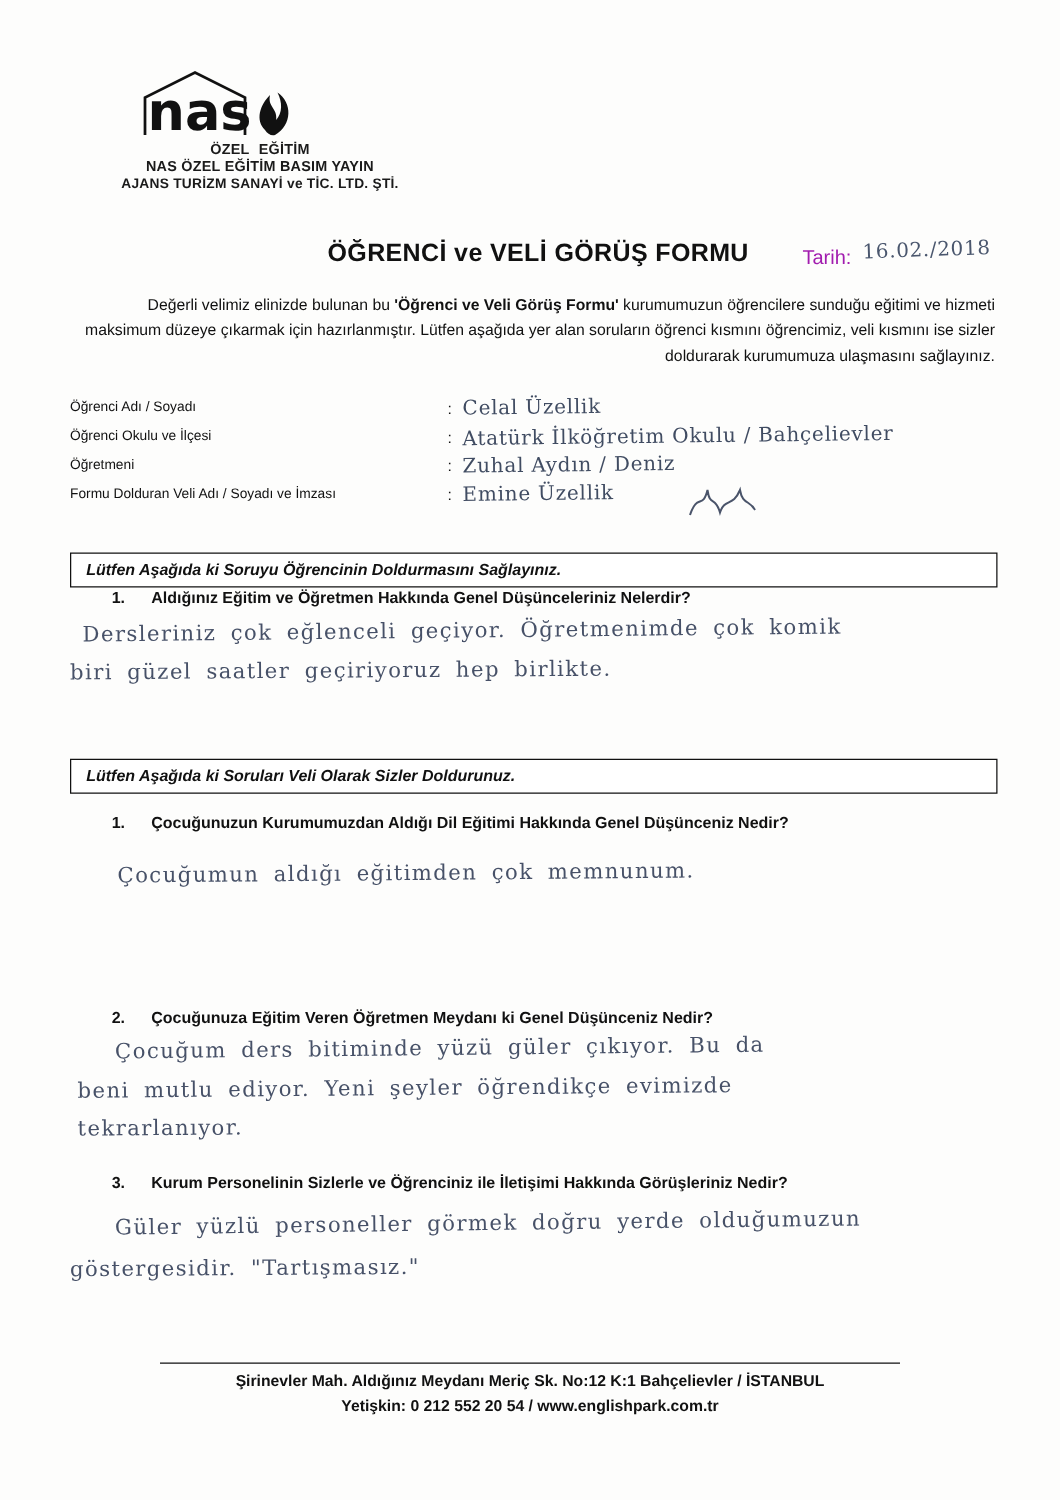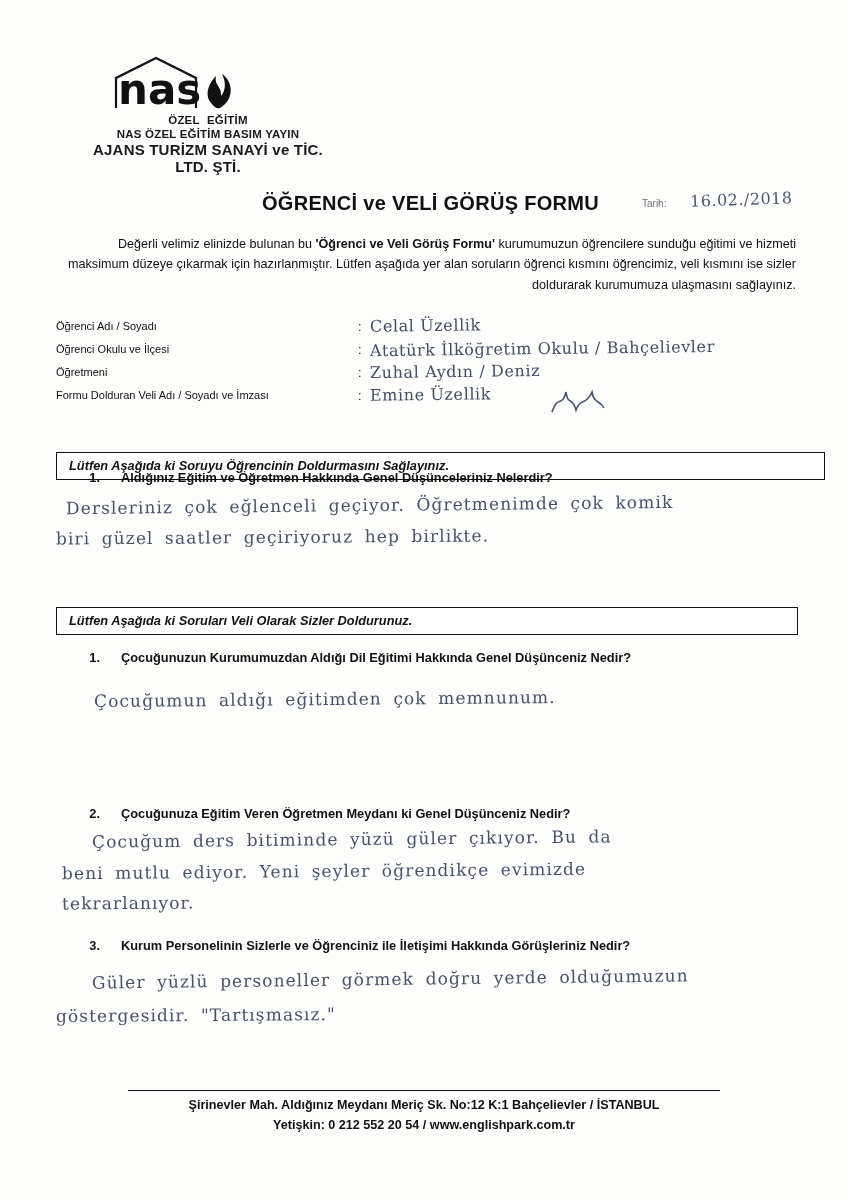--- a/index.html
+++ b/index.html
@@ -45,21 +45,21 @@
   }
   .nas-mark svg { display:block; }
   .nas-sub1 {
     font-size: 11.5px;
     font-weight: bold;
     letter-spacing: .2px;
     color: #1a1a1a;
     margin-top: 2px;
   }
   .nas-sub2 {
-    font-size: 15px;
+    font-size: 11px;
     font-weight: bold;
     letter-spacing: .2px;
     color: #1a1a1a;
     margin-top: 1px;
   }
 
   .logo-right {
     position: absolute;
     left: 415px;
     top: 0px;
@@ -97,22 +97,22 @@
     top: 0;
     font-size: 20px;
     font-weight: bold;
     letter-spacing: .3px;
     color: #111;
   }
   .date-label {
     position: absolute;
     left: 642px;
     top: 6px;
-    font-size: 10px;
-    color: #737373;
+    font-size: 16px;
+    color: #a21caf;
   }
   .date-written {
     position: absolute;
     left: 690px;
     top: -2px;
     font-family: "DejaVu Serif", serif;
     font-size: 16px;
     color: #2b3a55;
     letter-spacing: .5px;
     transform: rotate(-2deg);
@@ -308,21 +308,21 @@
       <div class="field-value">Emine Üzellik</div>
     </div>
   </div>
 
   <div class="signature">
     <svg width="60" height="30" viewBox="0 0 60 30">
       <path d="M4 26 C10 8 14 22 18 6 C20 20 24 10 28 24 C32 12 38 20 44 6 C46 18 52 14 56 22" fill="none" stroke="#2a3650" stroke-width="1.6" opacity="0.85"></path>
     </svg>
   </div>
 
-  <div class="section-bar" style="top:452px;padding-left:27px;">
+  <div class="section-bar" style="top:442px;">
     <span>Lütfen Aşağıda ki Soruyu Öğrencinin Doldurmasını Sağlayınız.</span>
   </div>
 
   <div class="q" style="top:470px;">
     <span class="num">1.</span>
     <span class="txt">Aldığınız Eğitim ve Öğretmen Hakkında Genel Düşünceleriniz Nelerdir?</span>
   </div>
 
   <div class="hand" style="left:66px; top:492px; font-size:17px; transform:rotate(-0.6deg);">Dersleriniz çok eğlenceli geçiyor. Öğretmenimde çok komik</div>
   <div class="hand" style="left:56px; top:524px; font-size:17px; transform:rotate(-0.4deg);">biri güzel saatler geçiriyoruz hep birlikte.</div>

